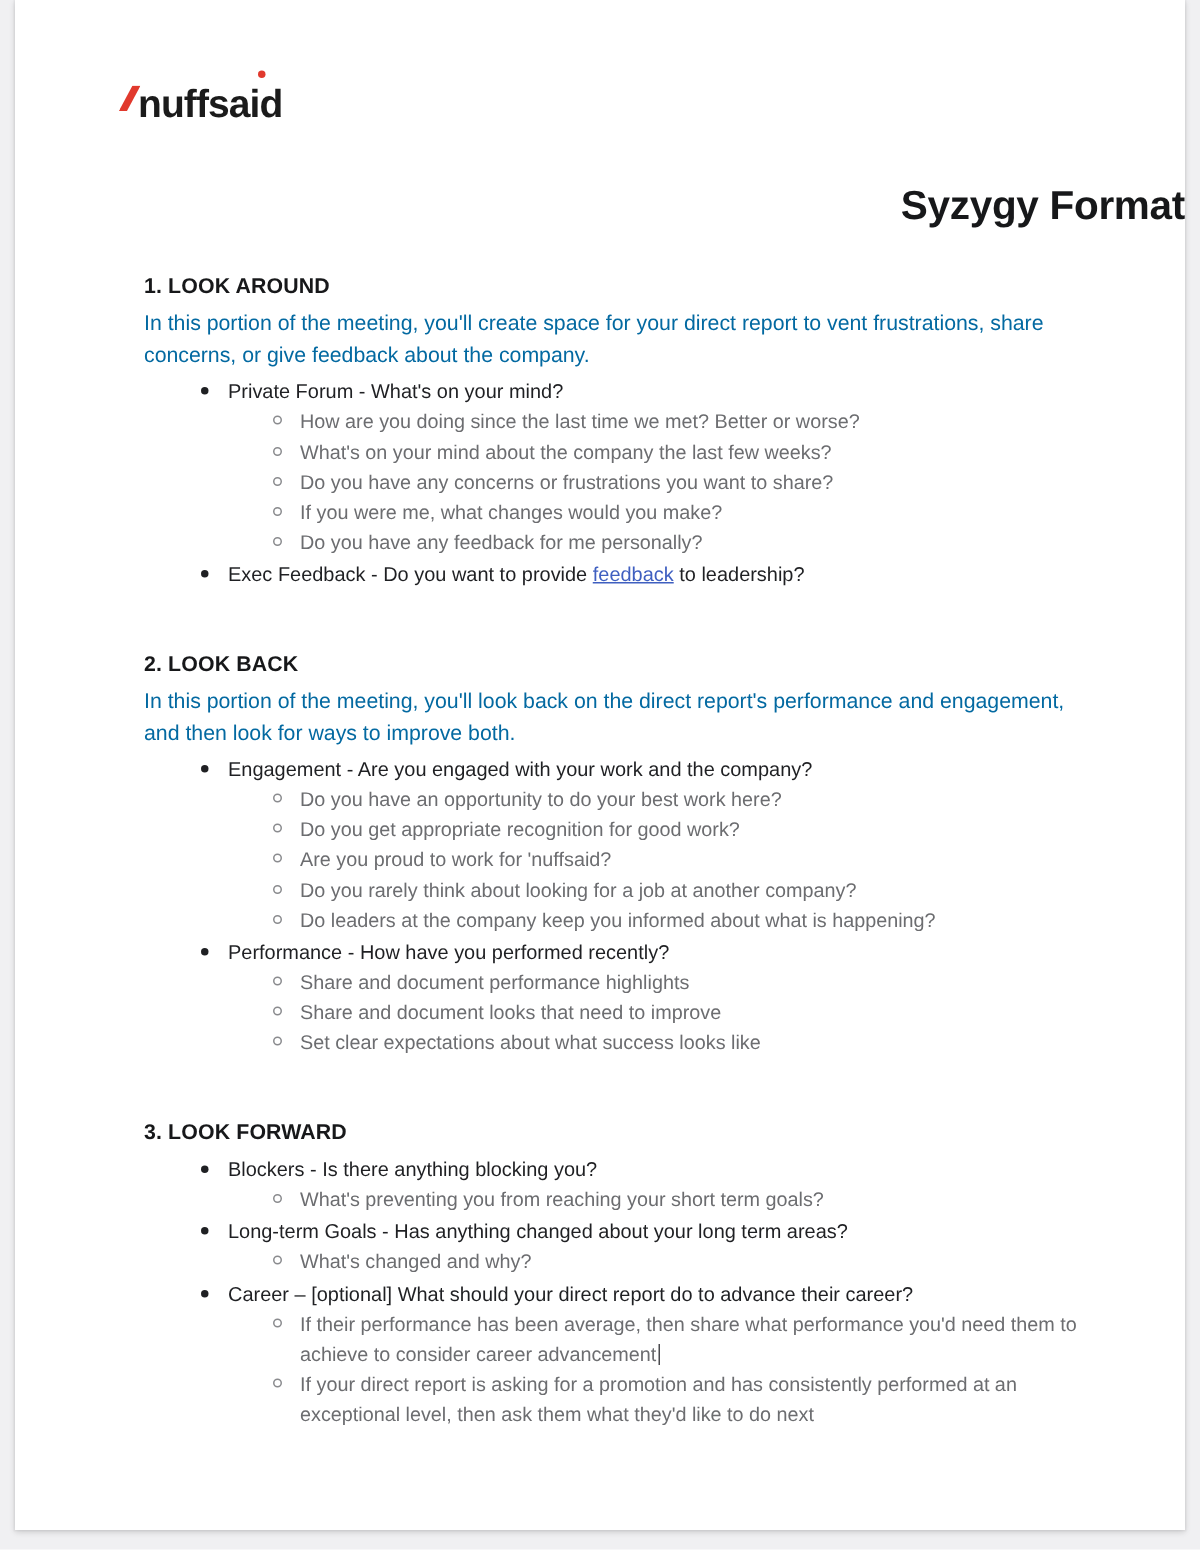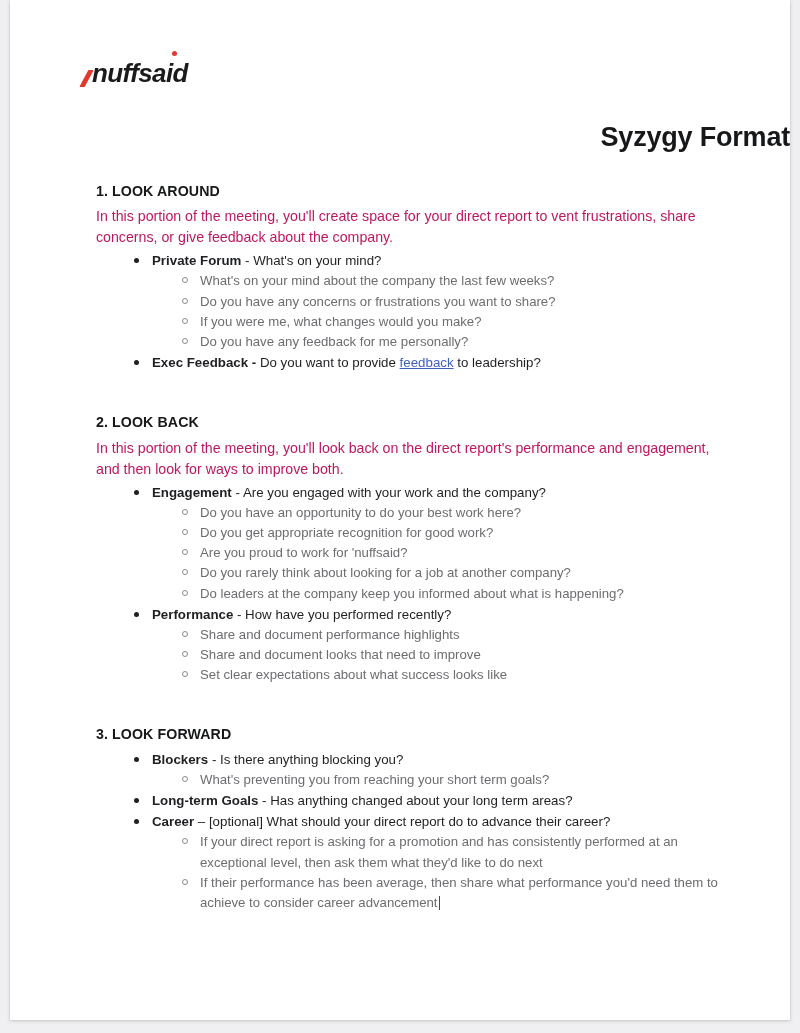--- a/index.html
+++ b/index.html
@@ -25,23 +25,22 @@
     overflow: hidden;
   }
 
   
   .logo {
     position: absolute;
     left: 72px;
     top: 56px;
     height: 30px;
     display: flex;
-    align-items: flex-end;
+    align-items: flex-start;
     user-select: none;
-    font-style: italic;
   }
   .logo-slash {
     display: inline-block;
     width: 9px;
     height: 17px;
     background: #e1392d;
     transform: skewX(-18deg);
     margin-right: 1px;
     position: relative;
     top: 1px;
@@ -92,21 +91,21 @@
   .sec-heading {
     font-size: 14.2px;
     font-weight: 700;
     color: #17181a;
     letter-spacing: 0.1px;
     margin: 0 0 5px 0;
     line-height: 1.35;
   }
   .sec-intro {
     font-size: 14.2px;
-    color: #be185d;
+    color: #0369a1;
     line-height: 1.48;
     margin: 0 0 3px 0;
     max-width: 630px;
   }
 
   ul.lv1 {
     list-style: none;
     margin: 3px 0 0 0;
     padding: 0 0 0 38px;
   }
@@ -121,21 +120,21 @@
   ul.lv1 > li.l1::before {
     content: "";
     position: absolute;
     left: 0;
     top: 7px;
     width: 5px;
     height: 5px;
     border-radius: 50%;
     background: #1f2023;
   }
-  .b { font-weight: 700; }
+  .b { font-weight: 400; }
   a.doclink {
     color: #3f5fc0;
     text-decoration: underline;
   }
 
   ul.lv2 {
     list-style: none;
     margin: 0;
     padding: 0 0 0 30px;
   }
@@ -185,20 +184,21 @@
   <div class="content">
 
     <div class="section">
       <div class="sec-heading">1. LOOK AROUND</div>
       <p class="sec-intro">In this portion of the meeting, you'll create space for your direct report to vent frustrations, share concerns, or give feedback about the company.</p>
       <ul class="lv1">
 
         <li class="l1">
           <span class="b">Private Forum</span><span> - What's on your mind?</span>
           <ul class="lv2">
+            <li class="l2">How are you doing since the last time we met?  Better or worse?</li>
             <li class="l2">What's on your mind about the company the last few weeks?</li>
             <li class="l2">Do you have any concerns or frustrations you want to share?</li>
             <li class="l2">If you were me, what changes would you make?</li>
             <li class="l2">Do you have any feedback for me personally?</li>
           </ul>
         </li>
 
 
         <li class="l1">
           <span class="b">Exec Feedback -</span><span> Do you want to provide </span><a class="doclink" href="#">feedback</a><span> to leadership?</span>
@@ -241,27 +241,30 @@
 
         <li class="l1">
           <span class="b">Blockers</span><span> - Is there anything blocking you?</span>
           <ul class="lv2">
             <li class="l2">What's preventing you from reaching your short term goals?</li>
           </ul>
         </li>
 
         <li class="l1">
           <span class="b">Long-term Goals</span><span> - Has anything changed about your long term areas?</span>
+          <ul class="lv2">
+            <li class="l2">What's changed and why?</li>
+          </ul>
         </li>
 
         <li class="l1">
           <span class="b">Career</span><span> – [optional] What should your direct report do to advance their career?</span>
           <ul class="lv2">
+            <li class="l2"><span>If their performance has been average, then share what performance you'd need them to achieve to consider career advancement</span><span class="caret"></span></li>
             <li class="l2"><span>If your direct report is asking for a promotion and has consistently performed at an exceptional level, then ask them what they'd like to do next</span></li>
-            <li class="l2"><span>If their performance has been average, then share what performance you'd need them to achieve to consider career advancement</span><span class="caret"></span></li>
           </ul>
         </li>
 
       </ul>
     </div>
 
   </div>
 </div>
 
 </body></html>

